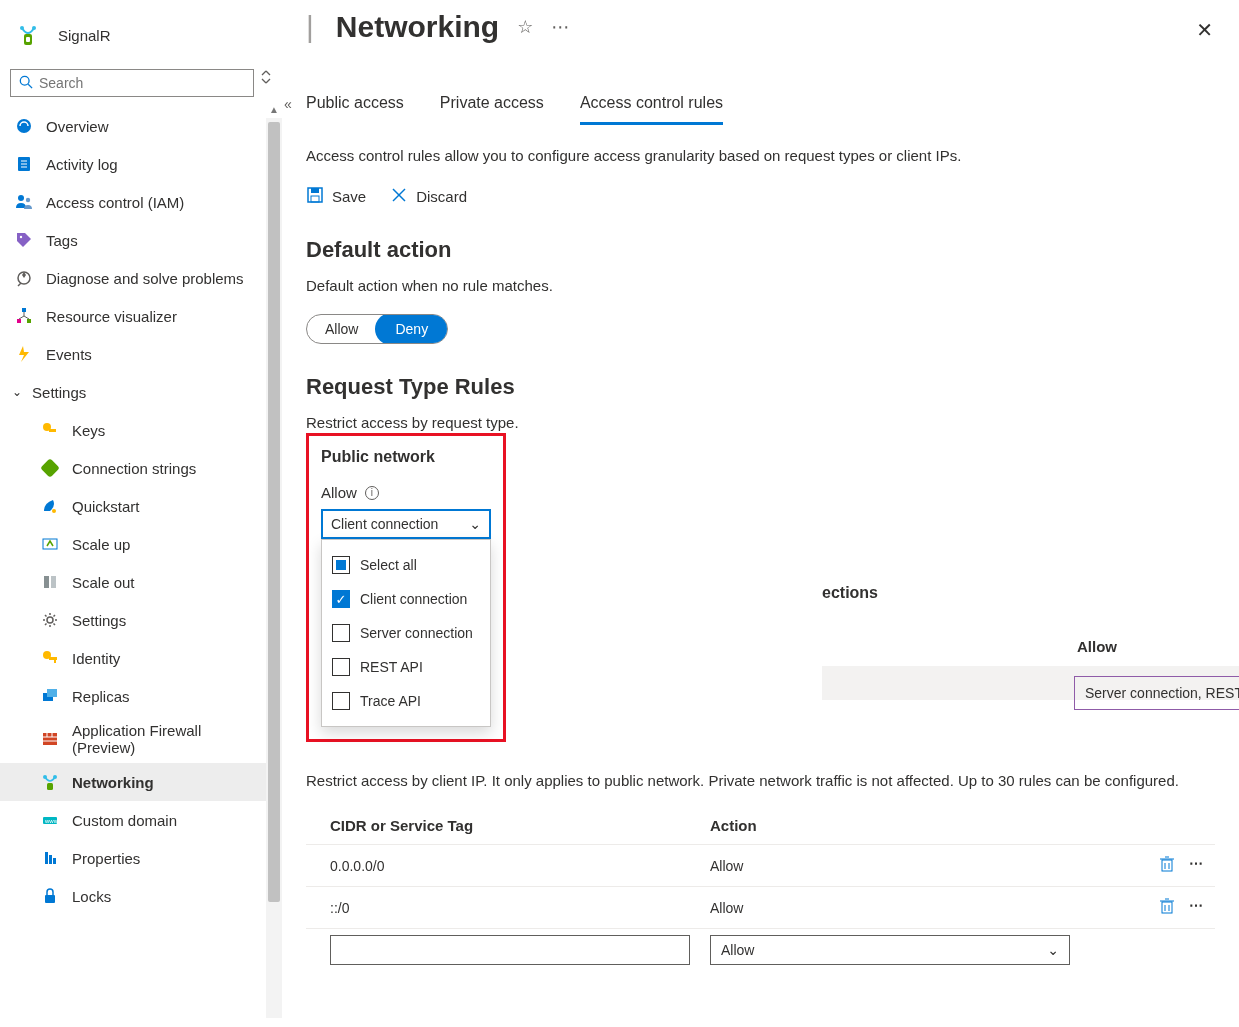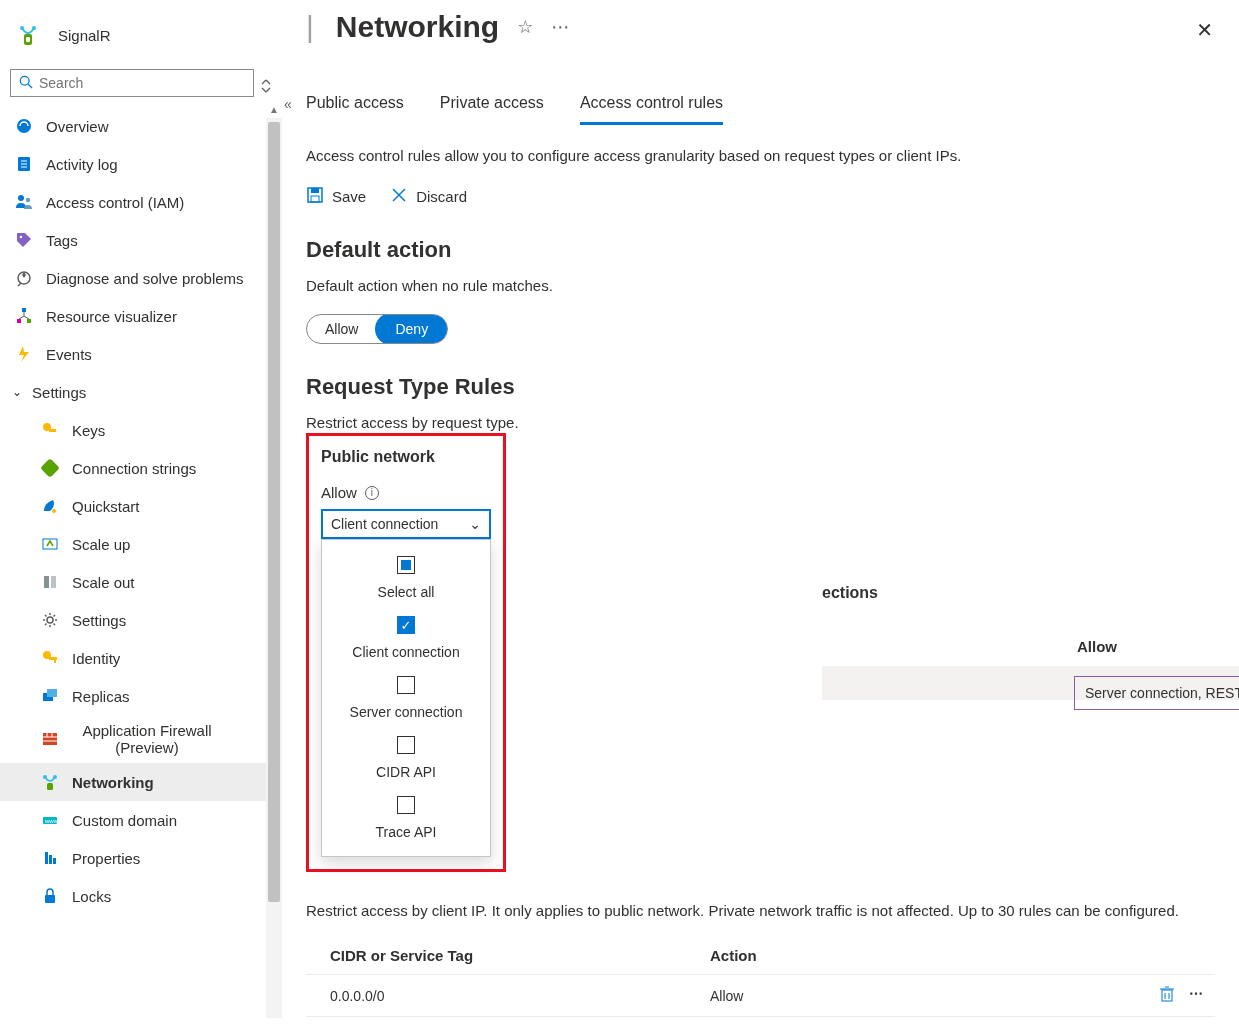--- a/index.html
+++ b/index.html
@@ -23,21 +23,21 @@
   }
   .brand-row {
     display: flex;
     align-items: center;
     gap: 16px;
     padding: 6px 14px 18px 14px;
   }
   .brand-text { font-size: 15px; color:#323130; }
   .search-row {
     display: flex;
-    align-items: flex-end;
+    align-items: flex-start;
     padding: 0 10px 10px 10px;
     gap: 6px;
   }
   .search-box {
     flex: 1;
     display: flex;
     align-items: center;
     border: 1px solid #8a8886;
     height: 28px;
     padding: 0 8px;
@@ -52,21 +52,20 @@
     flex:1;
     overflow-y:auto;
     position:relative;
   }
   .nav-inner { padding-right:0; }
   .nav-item {
     display:flex; align-items:center;
     height:38px; padding-left:14px;
     gap:12px; cursor:pointer;
     font-size:15px;
-    text-align:center;
   }
   .nav-item.sub { padding-left:40px; }
   .nav-item.selected { background:#ededed; font-weight:600; }
   .nav-item .icon { width:20px; display:inline-flex; justify-content:center; }
   .section-header {
     display:flex; align-items:center;
     height:38px; padding-left:12px; gap:10px; cursor:pointer;
     font-size:15px;
   }
   .chev { font-size:12px; color:#323130; }
@@ -140,21 +139,21 @@
     display:flex; align-items:center; justify-content:space-between;
     padding:0 8px; font-size:14px; cursor:pointer;
   }
   .dropdown-pop {
     margin-top:0px;
     border:1px solid #c8c6c4; background:#fff;
     box-shadow:0 6px 14px rgba(0,0,0,.15);
     width:170px;
     padding:8px 0;
   }
-  .dd-item { display:flex; align-items:center; gap:10px; padding:8px 10px; cursor:pointer;flex-direction:column;}
+  .dd-item { display:flex; align-items:center; gap:10px; padding:8px 10px; cursor:pointer;}
   .cb { width:18px; height:18px; border:1.5px solid #323130; display:inline-flex; align-items:center; justify-content:center; }
   .cb.partial::after{ content:""; width:10px; height:10px; background:#0078d4; }
   .cb.checked { background:#0078d4; border-color:#0078d4; color:#fff; }
   .cb.checked::after{ content:"✓"; font-size:13px; color:#fff; }
   .big-select {
     margin-top:10px;
     border:1px solid #8f5ba8; height:34px; width:400px;
     display:flex; align-items:center; justify-content:space-between;
     padding:0 10px; font-size:14px; cursor:pointer;
   }
@@ -495,21 +494,21 @@
       <div class="dd-item">
         <span class="cb checked"></span>
         <span>Client connection</span>
       </div>
       <div class="dd-item">
         <span class="cb"></span>
         <span>Server connection</span>
       </div>
       <div class="dd-item">
         <span class="cb"></span>
-        <span>CIDR API</span>
+        <span>REST API</span>
       </div>
       <div class="dd-item">
         <span class="cb"></span>
         <span>Trace API</span>
       </div>
     </div>
   </div>
 
   
   <div style="position:absolute; left:792px; top:666px;">

